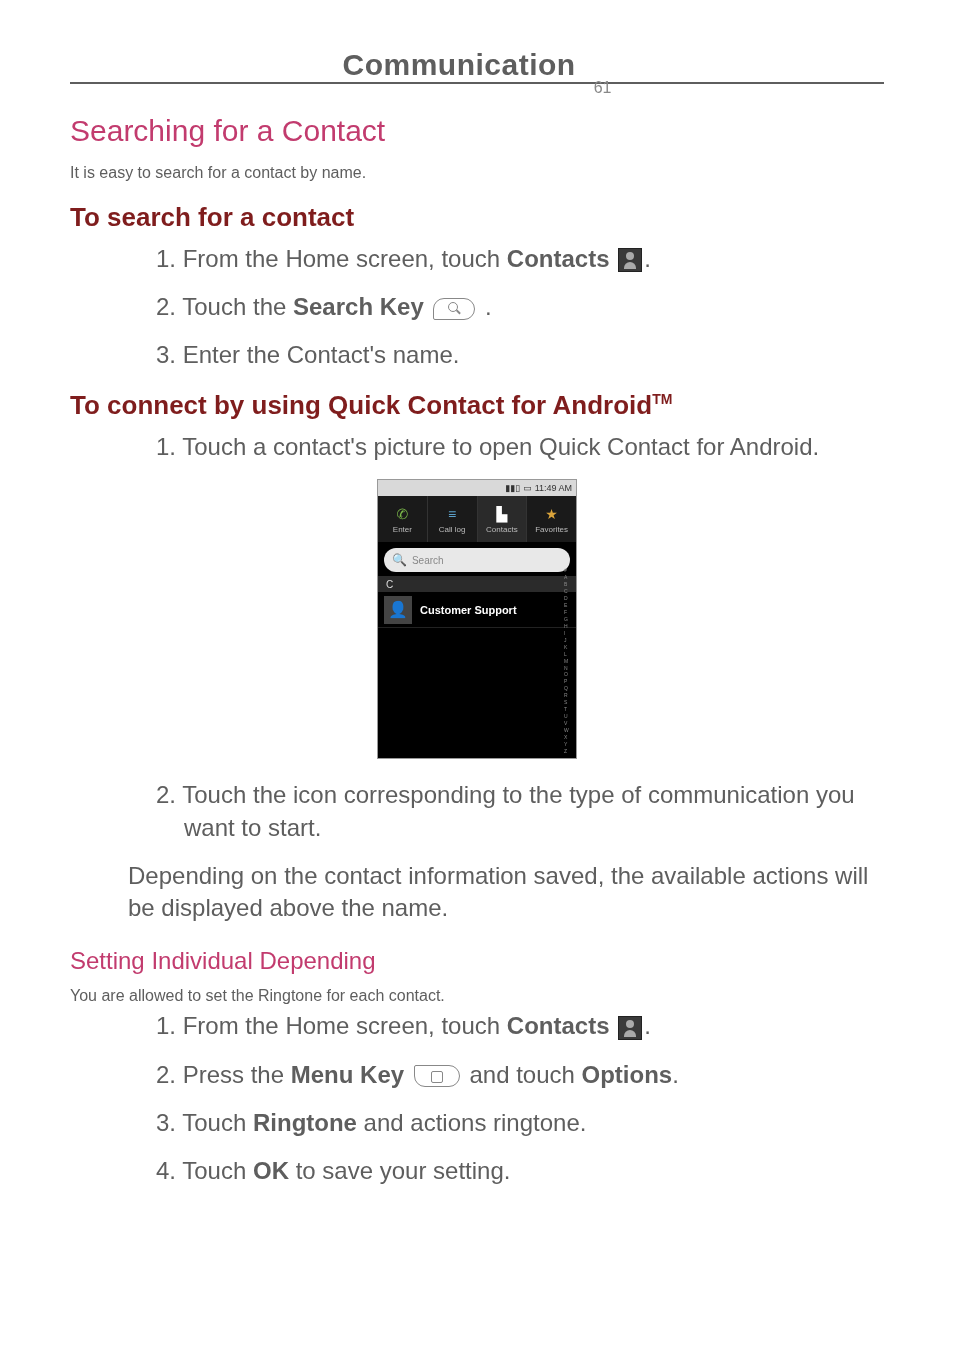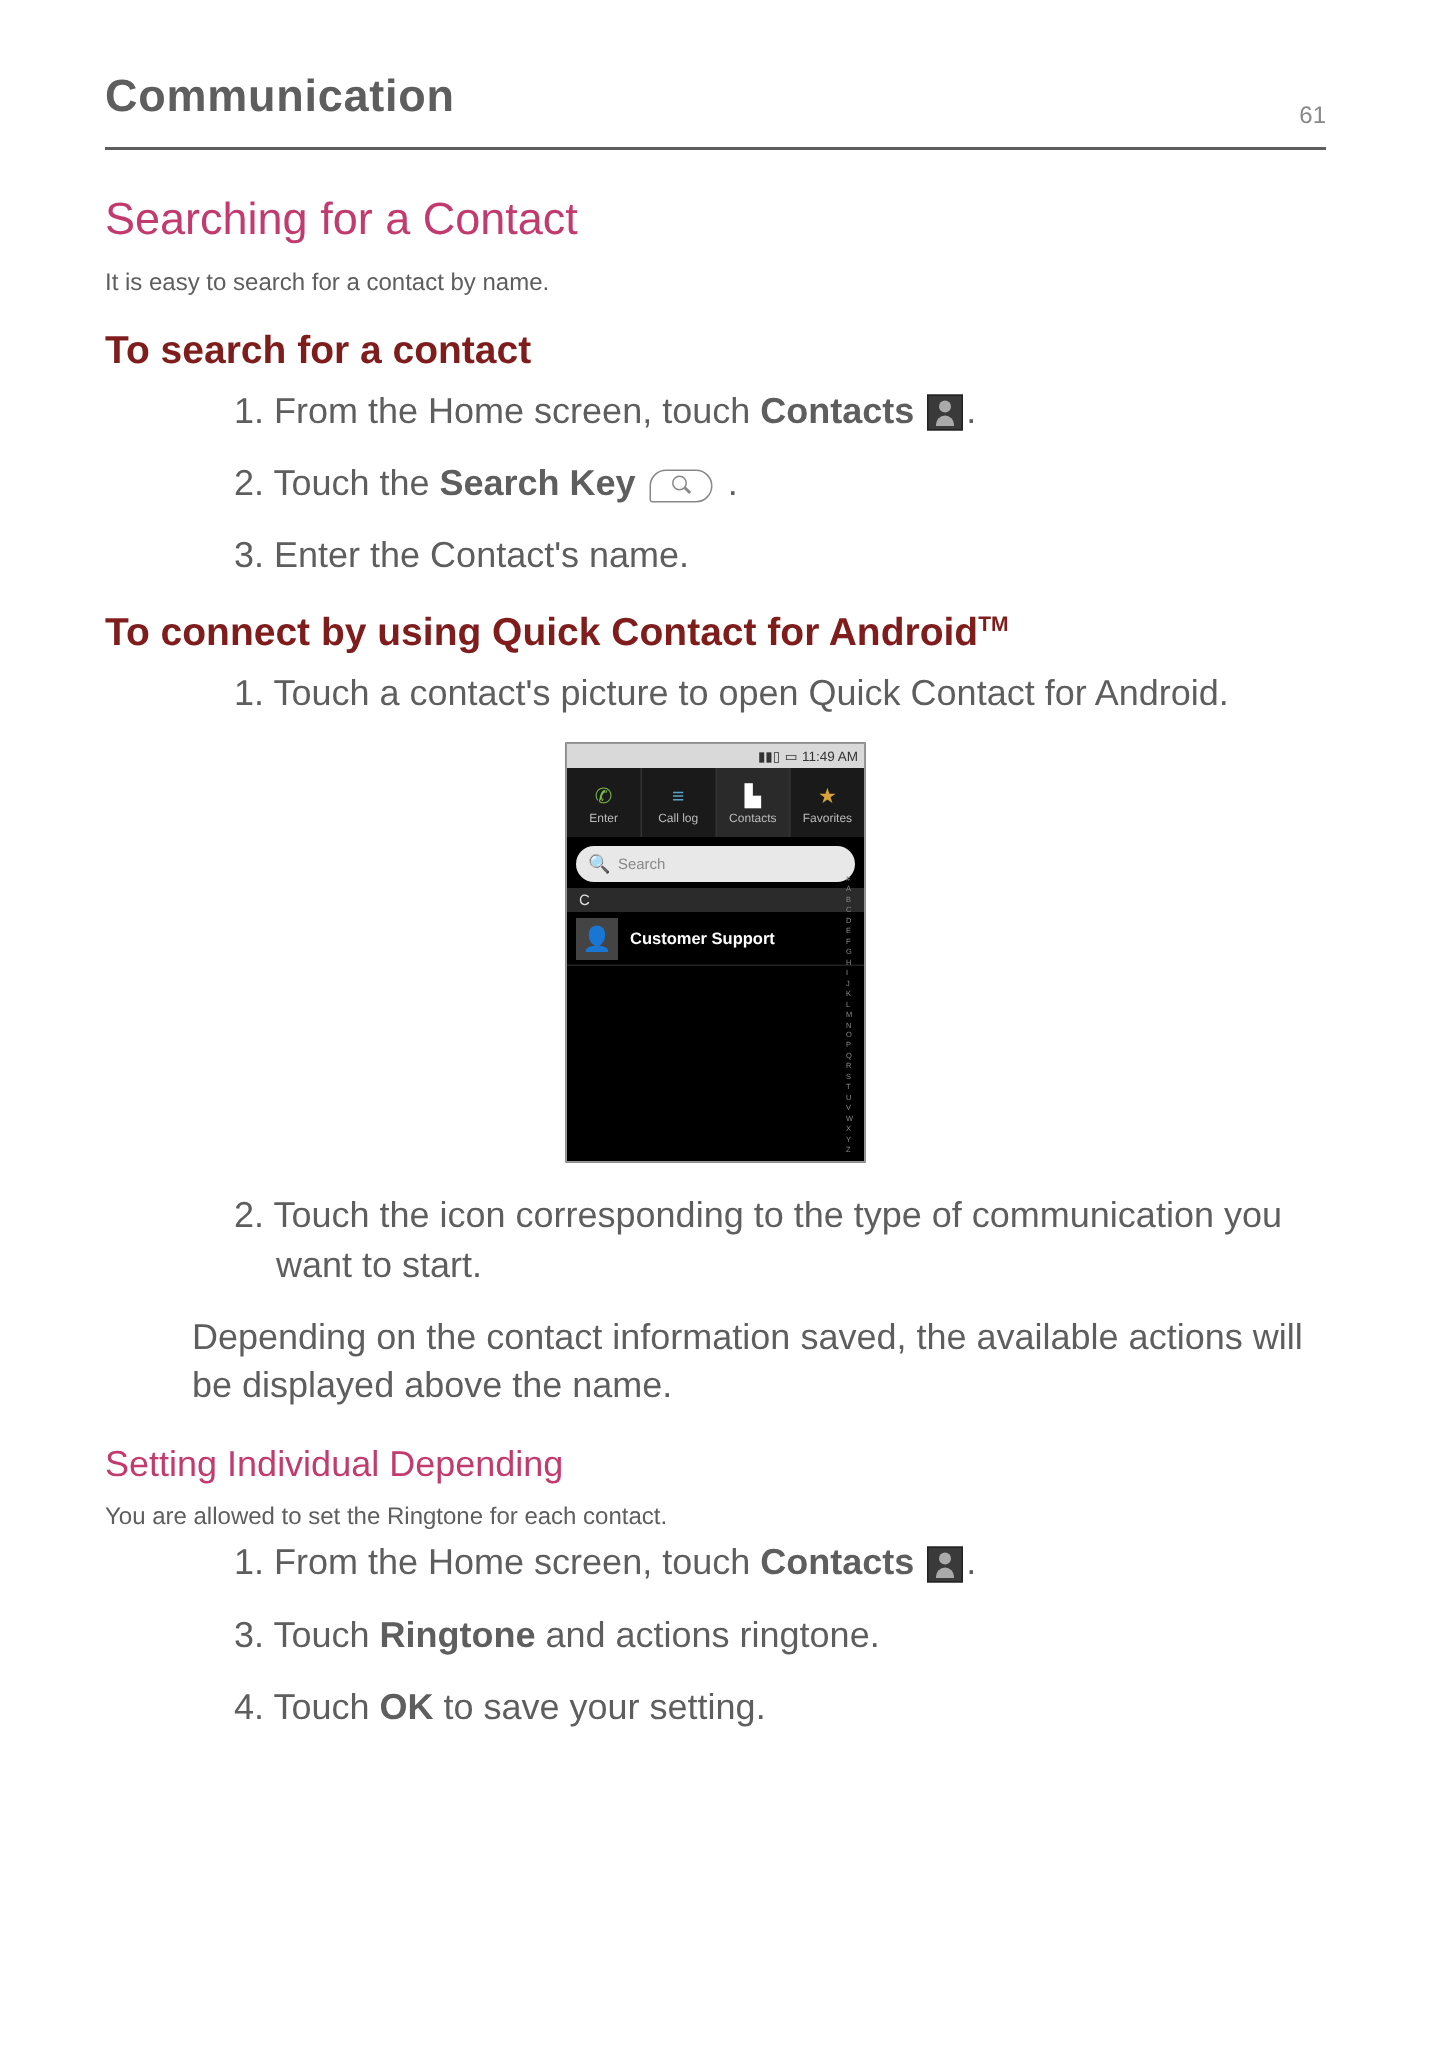--- a/index.html
+++ b/index.html
@@ -12,37 +12,37 @@
       height: 1372px;
       background: #ffffff;
       font-family: Arial, Helvetica, sans-serif;
       color: #5e5e5e;
       padding: 48px 70px 40px 70px;
       position: relative;
     }
     .header-line {
       border-bottom: 2px solid #5e5e5e;
       display: flex;
-      justify-content: space-between;
+      justify-content: center;
       align-items: baseline;
-      padding-bottom: 16px;
+      padding-bottom: 0;
       margin-bottom: 30px;
     }
     .header-title {
       font-size: 30px;
       font-weight: bold;
       letter-spacing: 0.5px;
       color: #5e5e5e;
     }
     .page-num {
       font-size: 16px;
       color: #888;
       margin-left: 18px;
       position: relative;
-      top: 8px;
+      top: 18px;
     }
     .h1 {
       color: #c23b6e;
       font-size: 30px;
       margin-bottom: 14px;
       font-weight: normal;
     }
     .h2 {
       color: #7f1d1d;
       font-size: 26px;
@@ -413,18 +413,22 @@
 <div class="step-sub">Depending on the contact information saved, the available actions will be displayed above the name.</div>
 
 <div class="h3">Setting Individual Depending</div>
 <div class="body-text">You are allowed to set the Ringtone for each contact.</div>
 <div class="step-list">
   <div class="step">
     <span>1. From the Home screen, touch </span><strong>Contacts</strong>
     <span class="icon-contacts"></span><span>.</span>
   </div>
   <div class="step">
+    <span>2. Press the </span><strong>Menu Key</strong>
+    <span class="icon-menukey"></span><span> and touch </span><strong>Options</strong><span>.</span>
+  </div>
+  <div class="step">
     <span>3. Touch </span><strong>Ringtone</strong><span> and actions ringtone.</span>
   </div>
   <div class="step">
     <span>4. Touch </span><strong>OK</strong><span> to save your setting.</span>
   </div>
 </div>
 
 </body></html>

